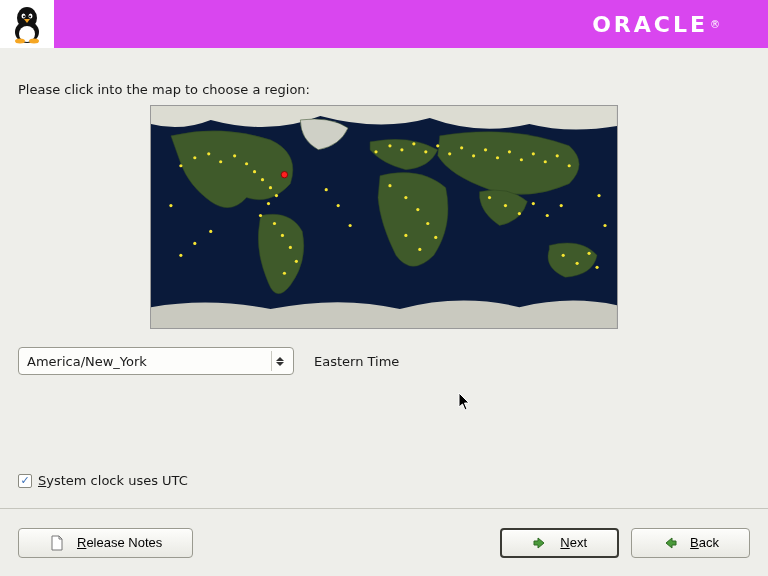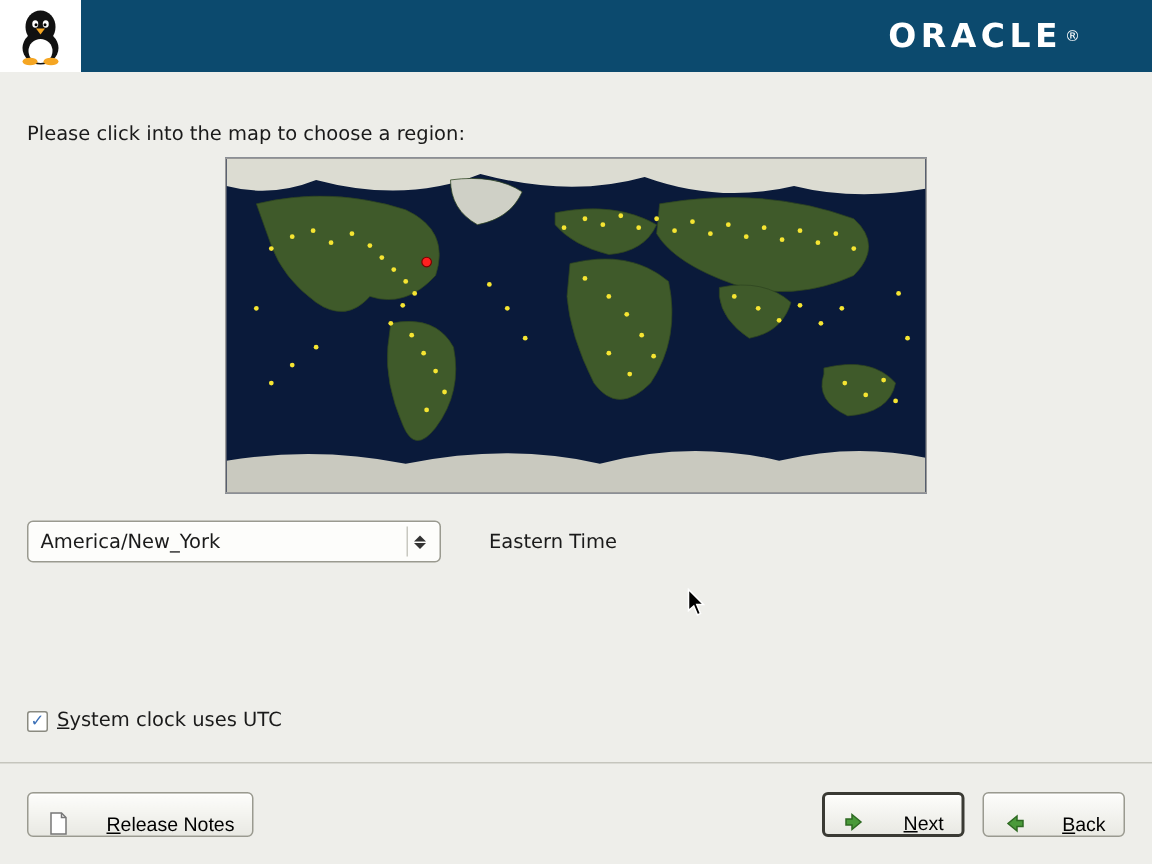--- a/index.html
+++ b/index.html
@@ -1,44 +1,44 @@
 <!DOCTYPE html>
 <html><head>
 <meta charset="utf-8">
 <style>
   * { box-sizing: border-box; margin: 0; padding: 0; }
   html, body { width: 768px; height: 576px; overflow: hidden; font-family: "DejaVu Sans", "Liberation Sans", Arial, sans-serif; font-size: 13px; color: #1a1a1a; background: #eeeeea; }
   .root { width: 768px; height: 576px; display: flex; flex-direction: column; }
   
-  .header { height: 48px; background: #0c4a6e; display: flex; align-items: stretch; }
+  .header { height: 48px; background: #d946ef; display: flex; align-items: stretch; }
   .brand-left { width: 54px; background: #ffffff; display: flex; align-items: center; justify-content: center; }
   .brand-left svg { width: 36px; height: 40px; }
   .brand-right { flex: 1; display: flex; align-items: center; justify-content: flex-end; padding-right: 48px; color: #fff; font-weight: 700; font-size: 22px; letter-spacing: 3px; }
   .brand-r { font-size: 10px; vertical-align: super; margin-left: 2px; font-weight: 400; letter-spacing: 0; }
   
   .content { flex: 1; padding: 18px 18px 0 18px; position: relative; }
   .prompt { margin: 16px 0 8px 0; }
   .map-wrap { width: 468px; height: 224px; margin: 0 auto; position: relative; border: 1px solid #999; background: #0a1a3a; overflow: hidden; cursor: crosshair; }
   .map-wrap svg { position: absolute; inset: 0; }
-  .row-tz { display: flex; align-items: center; gap: 32px; margin-top: 18px; }
+  .row-tz { display: flex; align-items: center; gap: 20px; margin-top: 18px; }
   .tz-select { width: 276px; height: 28px; border: 1px solid #9a9a90; background: #fdfdfb; border-radius: 4px; display: flex; align-items: center; padding: 0 6px 0 8px; justify-content: space-between; box-shadow: inset 0 1px 0 #fff; }
   .tz-select .arrows { width: 16px; height: 20px; border-left: 1px solid #c8c8c0; display: flex; flex-direction: column; align-items: center; justify-content: center; gap: 1px; }
   .tz-select .arr { width: 0; height: 0; border-left: 4px solid transparent; border-right: 4px solid transparent; }
   .tz-select .arr.up { border-bottom: 4px solid #333; }
   .tz-select .arr.down { border-top: 4px solid #333; }
   .tz-label { }
   .cursor { position: absolute; left: 458px; top: 344px; pointer-events: none; }
   .cursor svg { width: 14px; height: 20px; }
   .utc-row { position: absolute; left: 18px; bottom: 20px; display: flex; align-items: center; gap: 6px; }
   .chk { width: 14px; height: 14px; border: 1px solid #8a8a80; background: #fff; border-radius: 2px; display: inline-flex; align-items: center; justify-content: center; }
   .chk .mark { color: #3a6fb7; font-size: 11px; line-height: 1; }
   .ul { text-decoration: underline; }
   
   .footer { height: 68px; border-top: 1px solid #c5c5bd; background: #eeeeea; display: flex; align-items: center; justify-content: space-between; padding: 0 18px; }
-  .btn { height: 30px; border: 1px solid #9a9a90; border-radius: 4px; background: linear-gradient(#fdfdfb, #e9e9e3); display: inline-flex; align-items: flex-end; gap: 24px; padding: 0 12px; font-size: 13px; box-shadow: inset 0 1px 0 #fff; cursor: pointer; }
+  .btn { height: 30px; border: 1px solid #9a9a90; border-radius: 4px; background: linear-gradient(#fdfdfb, #e9e9e3); display: inline-flex; align-items: center; gap: 12px; padding: 0 30px; font-size: 13px; box-shadow: inset 0 1px 0 #fff; cursor: pointer; }
   .btn.primary { border: 2px solid #3a3a34; }
   .btn .ico { width: 16px; height: 16px; display: inline-flex; align-items: center; justify-content: center; }
   .footer-right { display: flex; gap: 12px; }
 </style>
 </head>
 <body>
 
 <div class="root">
 
   <div class="header">

